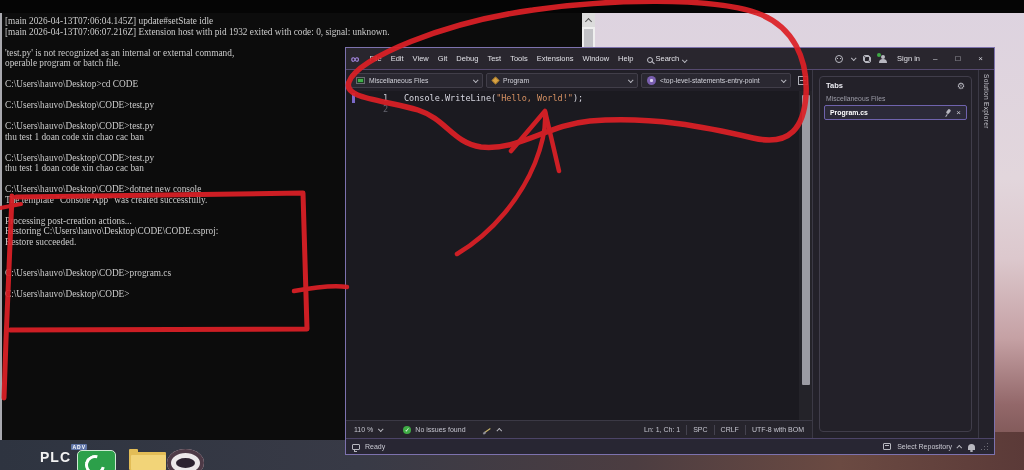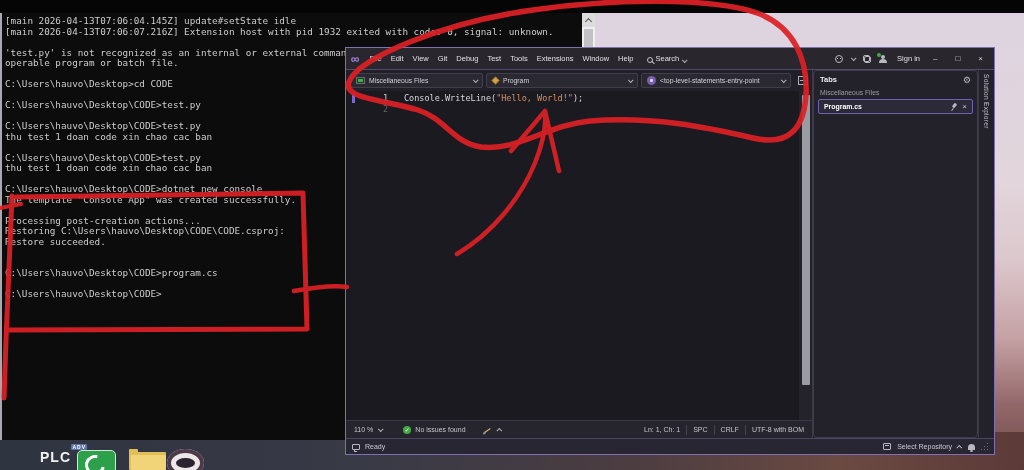--- a/index.html
+++ b/index.html
@@ -23,21 +23,21 @@
   .folder-app::before { content:""; position:absolute; left:0; top:-3px; width:9px; height:4px; background:#e3bd56; border-radius:1px 1px 0 0; }
   .folder-app::after { content:""; position:absolute; left:2px; top:3px; right:0; bottom:0; background:#f2d478; border-radius:1px; }
   .circle-app { left:167px; top:449px; width:28px; height:28px; border-radius:50%; position:absolute;
     box-shadow:inset 0 0 0 4px #4e3a47, inset 0 0 0 9px #ece8ea, inset 0 0 0 15px #2c2230; background:#4e3a47; }
 
   
   .terminal { position:absolute; left:0; top:13px; width:595px; height:427px; background:#0c0c0c;
     border-left:2px solid #a9a9af; z-index:3; }
   .terminal-body { position:absolute; left:3px; top:3px; right:16px; bottom:2px; overflow:hidden;
     font-family:"DejaVu Sans Mono", monospace; font-size:9.3px; line-height:10.5px; color:#cccccc; }
-  .t-line { height:10.5px; white-space:pre; }
+  .t-line { height:10.5px; white-space:pre;font-family:Liberation Serif, serif; }
   .terminal-scrollbar { position:absolute; right:0; top:0; width:13px; height:100%; background:#efefef; }
   .term-scroll-up { width:13px; height:14px; background:#dcdcdc; position:relative; }
   .term-scroll-up::after { content:""; position:absolute; left:4px; top:6px; width:4px; height:4px;
     border-left:1px solid #555; border-top:1px solid #555; transform:rotate(45deg); }
   .term-thumb { width:9px; margin:2px auto; height:46px; background:#c2c2c6; }
 
   
   .annotations { position:absolute; inset:0; z-index:6; pointer-events:none; }
 
   
@@ -95,21 +95,21 @@
   .zoom-box { display:flex; gap:5px; align-items:center; }
   .check-circle { width:8px; height:8px; border-radius:50%; background:#3fab45; color:#fff; font-size:6px; line-height:8px; text-align:center; }
   .issues { display:flex; gap:4px; align-items:center; }
   .broom-icon { width:8px; height:8px; position:relative; margin-left:10px; }
   .broom-icon::before { content:""; position:absolute; left:1px; top:4px; width:7px; height:1px; background:#cdb86a; transform:rotate(-35deg); }
   .broom-icon::after { content:""; position:absolute; left:0; top:6px; width:3px; height:2px; background:#8d8d96; transform:rotate(-35deg); }
   .ed-status-right { margin-left:auto; display:flex; align-items:center; gap:6px; }
   .sep { width:1px; height:10px; background:#45434f; }
 
   .vs-right-panel { flex:1; border-left:1px solid #3b3945; background:#232129; display:flex; flex-direction:column; }
-  .panel-box { flex:1; margin:0; border:1px solid #403d4a; border-radius:4px; display:flex; flex-direction:column; }
+  .panel-box { flex:1; margin:6px; border:1px solid #403d4a; border-radius:4px; display:flex; flex-direction:column; }
   .panel-header { display:flex; align-items:center; padding:4px 6px 3px; }
   .panel-title { font-size:7.5px; font-weight:bold; color:#ececf2; }
   .gear-icon { margin-left:auto; color:#b8b8c0; font-size:9px; line-height:8px; font-family:"DejaVu Sans", sans-serif; }
   .panel-group-label { font-size:6.8px; color:#9d9da8; padding:2px 6px 3px; }
   .tab-item { margin:0 4px; height:15px; background:#2c2a38; border:1px solid #6f63ad; border-radius:2px;
     display:flex; align-items:center; gap:4px; padding:0 5px; }
   .tab-item-name { font-size:6.9px; font-weight:bold; color:#ffffff; }
   .pin-icon { margin-left:auto; width:7px; height:8px; position:relative; }
   .pin-icon::before { content:""; position:absolute; left:2px; top:0; width:3px; height:5px; background:#b8b8c0; border-radius:1px; transform:rotate(35deg); }
   .pin-icon::after { content:""; position:absolute; left:1px; top:5px; width:1px; height:3px; background:#b8b8c0; transform:rotate(35deg); }

